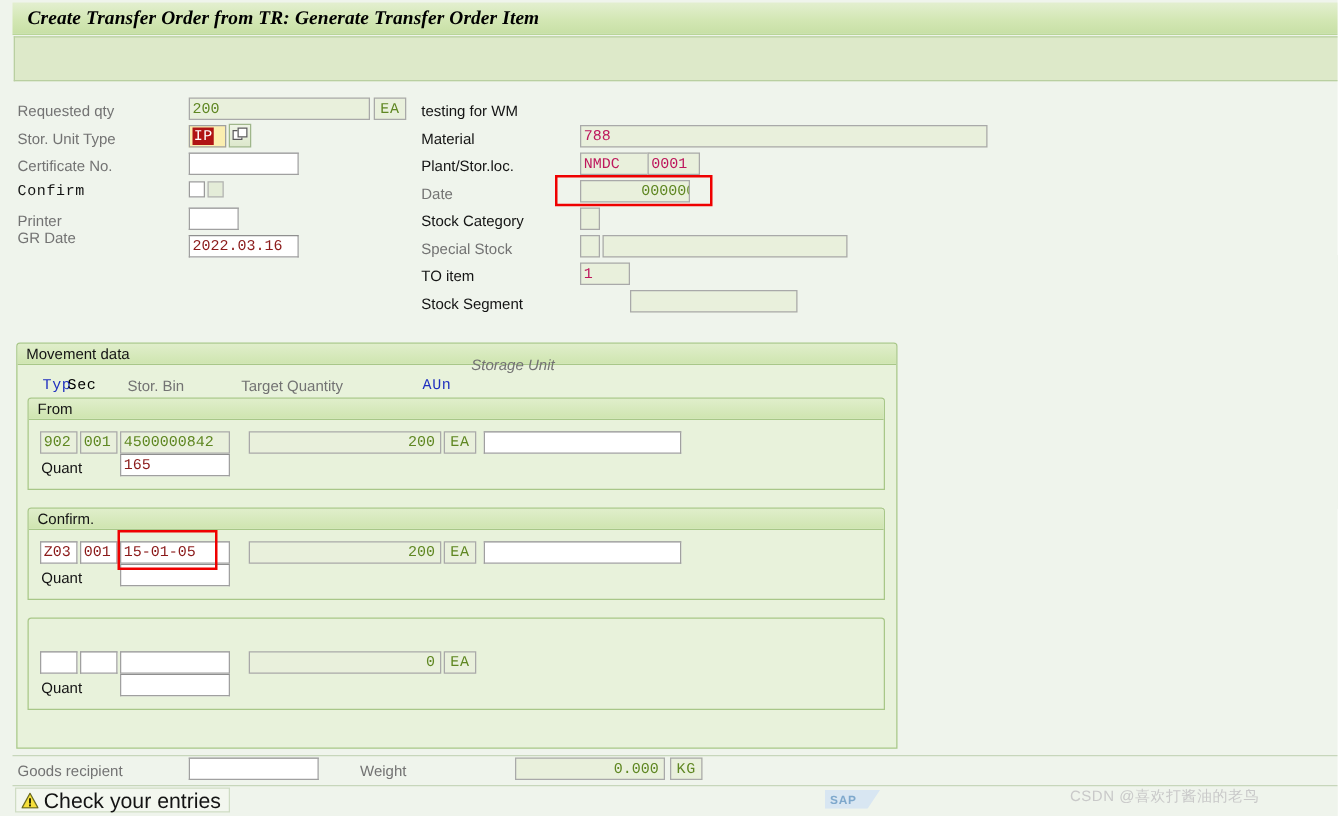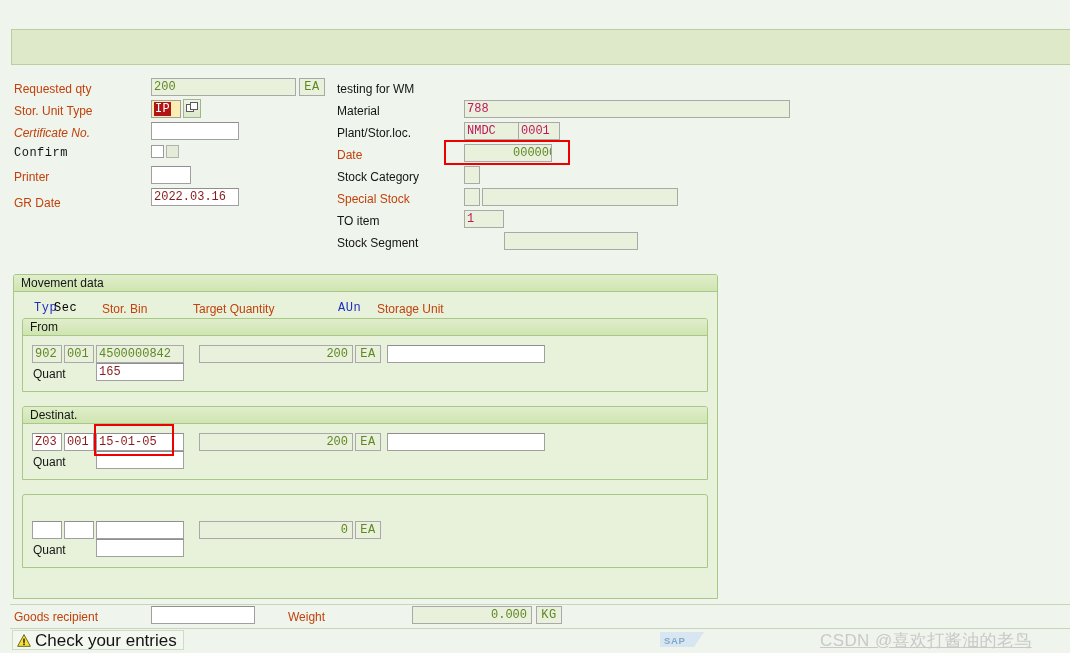--- a/index.html
+++ b/index.html
@@ -50,21 +50,21 @@
   }
 
   
   .lbl {
     position: absolute;
     font-family: "Liberation Sans", sans-serif;
     font-size: 12px;
     white-space: nowrap;
     line-height: 14px;
   }
-  .lbl.blue { color: #c2410c; }
+  .lbl.blue { color: #737373; }
   .lbl.black { color: #141414; }
   .lbl.mono {
     font-family: "Liberation Mono", monospace;
     color: #141414;
     letter-spacing: 0.5px;
   }
 
   .fld {
     position: absolute;
     box-sizing: border-box;
@@ -209,69 +209,71 @@
     left: 4px; top: 3px;
     width: 14px; height: 13px;
   }
   .sap-logo {
     position: absolute;
     left: 660px; top: 632px;
     width: 44px; height: 15px;
   }
   .watermark {
     position: absolute;
-    left: 820px; top: 629px;
+    left: 856px; top: 629px;
     font-family: "Liberation Sans", sans-serif;
-    font-size: 17px;
+    font-size: 12px;
     color: #c9c9c9;
     white-space: nowrap;
     letter-spacing: 0.4px;
-    text-decoration: underline;
   }
 
   
   .annot {
     position: absolute;
     box-sizing: border-box;
     border: 2px solid #ef0000;
     background: transparent;
     pointer-events: none;
   }
 </style>
 </head>
 <body>
 
 <div id="app">
 
+  <div class="titlebar">
+    <div class="title-text">Create Transfer Order from TR: Generate Transfer Order Item</div>
+  </div>
 
   <div class="toolbar"></div>
 
   <div class="lbl blue" style="left:14px; top:82px;">Requested qty</div>
   <div class="fld ro" style="left:151px; top:78px; width:145px;">200</div>
   <div class="unit" style="left:299px; top:78px; width:26px;">EA</div>
   <div class="lbl black" style="left:337px; top:82px;">testing for WM</div>
 
   <div class="lbl blue" style="left:14px; top:104px;">Stor. Unit Type</div>
   <div class="fld focus" style="left:151px; top:100px; width:30px;"><span class="sel">IP</span></div>
   <div class="mcbtn" style="left:183px; top:99px;">
     <div class="sq1"></div>
     <div class="sq2"></div>
   </div>
 
-  <div class="lbl blue" style="left:14px; top:126px;font-style:italic;">Certificate No.</div>
+  <div class="lbl blue" style="left:14px; top:126px;">Certificate No.</div>
   <div class="fld edit" style="left:151px; top:122px; width:88px;"></div>
 
   <div class="lbl mono" style="left:14px; top:146px;">Confirm</div>
   <div class="cbx" style="left:151px; top:145px;"></div>
   <div class="cbx disabled" style="left:166px; top:145px;"></div>
 
   <div class="lbl blue" style="left:14px; top:170px;">Printer</div>
   <div class="fld edit" style="left:151px; top:166px; width:40px;"></div>
 
-  <div class="lbl blue" style="left:14px; top:196px;">GR Date</div>
+  <div class="lbl blue" style="left:14px; top:183px;">GR Date</div>
   <div class="fld edit" style="left:151px; top:188px; width:88px;">2022.03.16</div>
 
   <div class="lbl black" style="left:337px; top:104px;">Material</div>
   <div class="fld ro dark" style="left:464px; top:100px; width:326px;">788</div>
 
   <div class="lbl black" style="left:337px; top:126px;">Plant/Stor.loc.</div>
   <div class="fld ro dark" style="left:464px; top:122px; width:56px;">NMDC</div>
   <div class="fld ro dark" style="left:518px; top:122px; width:42px;">0001</div>
 
   <div class="lbl blue" style="left:337px; top:148px;">Date</div>
@@ -291,38 +293,38 @@
   <div class="fld ro" style="left:504px; top:232px; width:134px;"></div>
 
   <div class="group" style="left:13px; top:274px; width:705px; height:325px;">
     <div class="gtitle">Movement data</div>
 
     <div class="lbl mono blue" style="left:20px; top:26px; color:#1f2fbf;">Typ</div>
     <div class="lbl mono blue" style="left:40px; top:26px; color:#000000;">Sec</div>
     <div class="lbl blue" style="left:88px; top:27px;">Stor. Bin</div>
     <div class="lbl blue" style="left:179px; top:27px;">Target Quantity</div>
     <div class="lbl mono blue" style="left:324px; top:26px; color:#1f2fbf;">AUn</div>
-    <div class="lbl blue" style="left:363px; top:27px;">Storage Unit</div>
+    <div class="lbl blue" style="left:363px; top:10px;font-style:italic;">Storage Unit</div>
 
     <div class="group" style="left:8px; top:43px; width:686px; height:74px;">
       <div class="gtitle">From</div>
 
       <div class="fld ro" style="left:9px; top:26px; width:30px;">902</div>
       <div class="fld ro" style="left:41px; top:26px; width:30px;">001</div>
       <div class="fld ro" style="left:73px; top:26px; width:88px;">4500000842</div>
       <div class="fld ro right" style="left:176px; top:26px; width:154px;">200</div>
       <div class="unit" style="left:332px; top:26px; width:26px;">EA</div>
       <div class="fld edit prop" style="left:364px; top:26px; width:158px;"></div>
 
       <div class="lbl black" style="left:10px; top:48px;">Quant</div>
       <div class="fld edit" style="left:73px; top:44px; width:88px;">165</div>
     </div>
 
     <div class="group" style="left:8px; top:131px; width:686px; height:74px;">
-      <div class="gtitle">Destinat.</div>
+      <div class="gtitle">Confirm.</div>
 
       <div class="fld edit" style="left:9px; top:26px; width:30px;">Z03</div>
       <div class="fld edit" style="left:41px; top:26px; width:30px;">001</div>
       <div class="fld edit" style="left:73px; top:26px; width:88px;">15-01-05</div>
       <div class="fld ro right" style="left:176px; top:26px; width:154px;">200</div>
       <div class="unit" style="left:332px; top:26px; width:26px;">EA</div>
       <div class="fld edit prop" style="left:364px; top:26px; width:158px;"></div>
 
       <div class="lbl black" style="left:10px; top:48px;">Quant</div>
       <div class="fld edit" style="left:73px; top:44px; width:88px;"></div>

